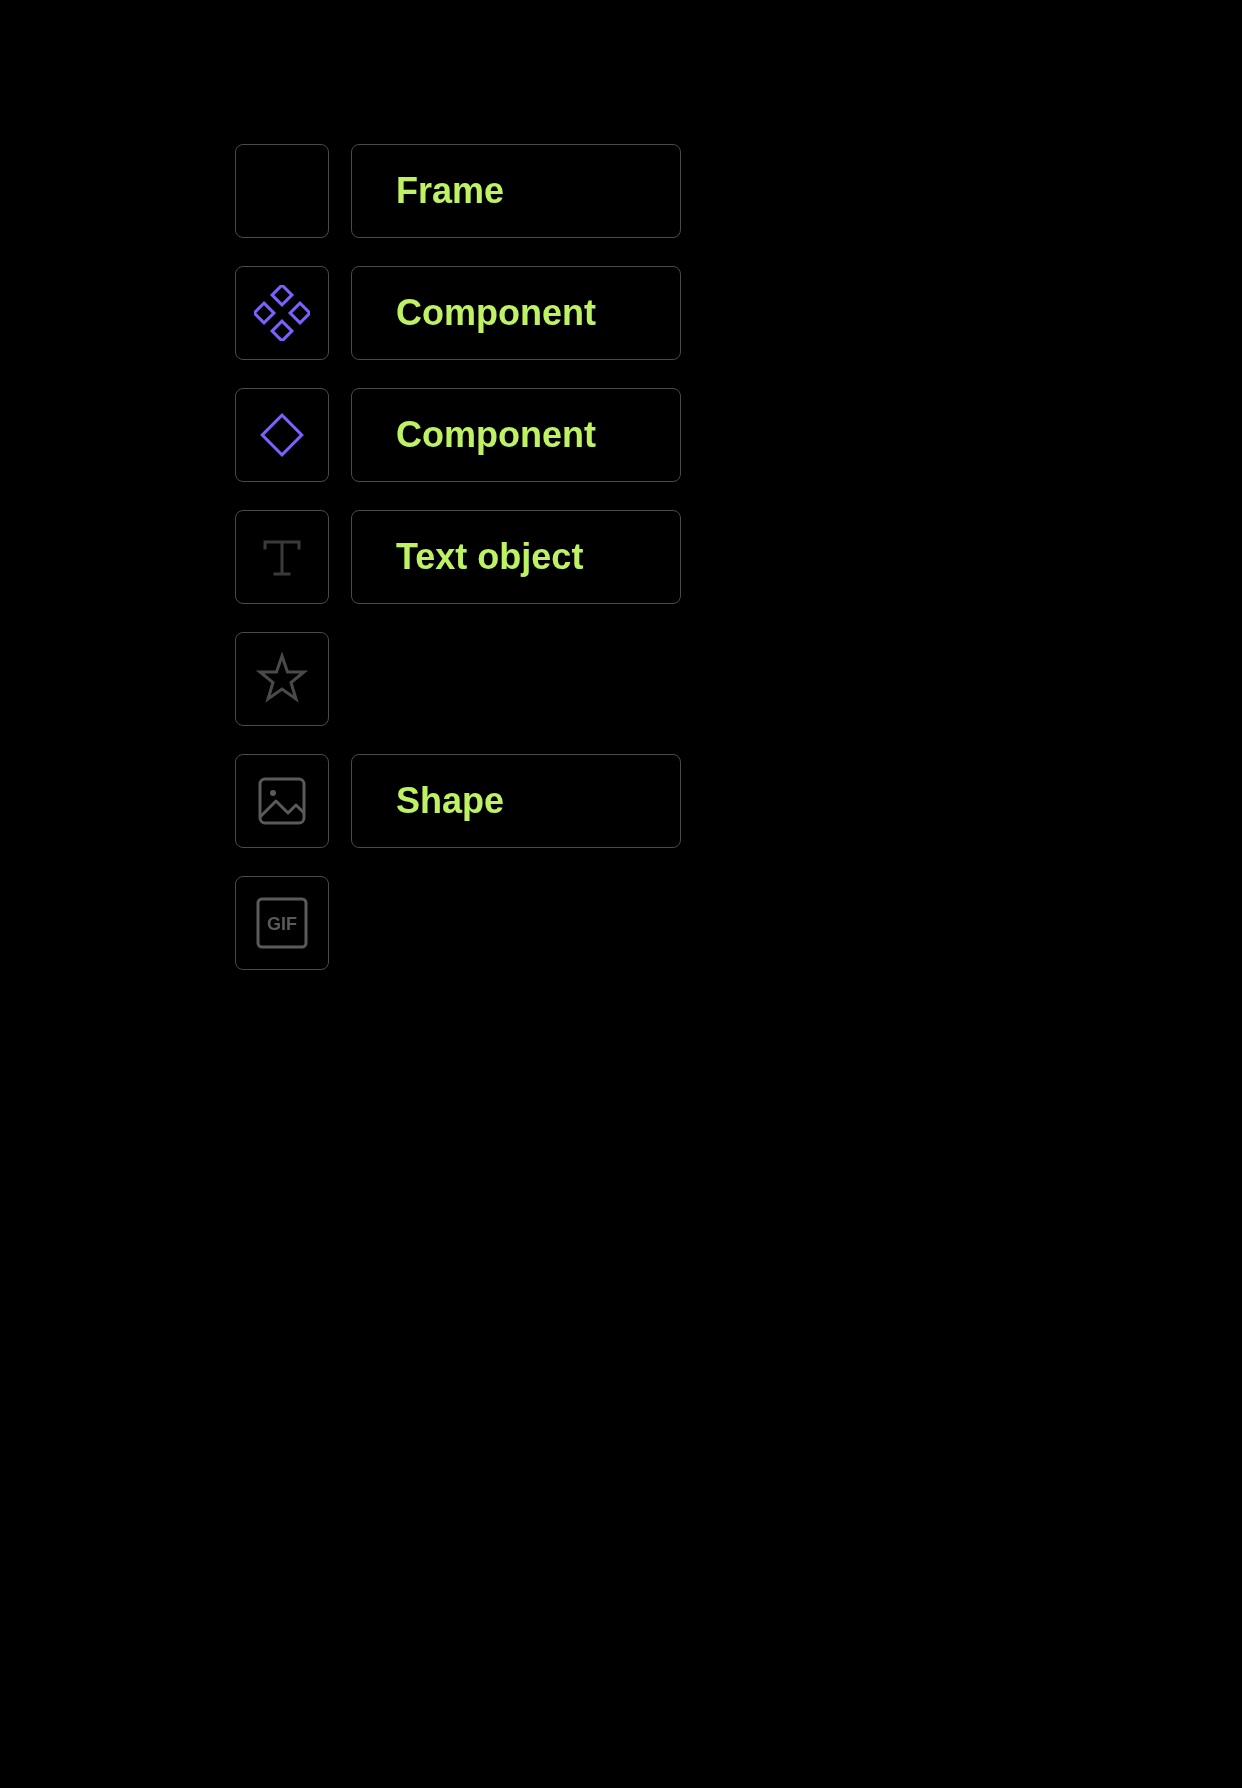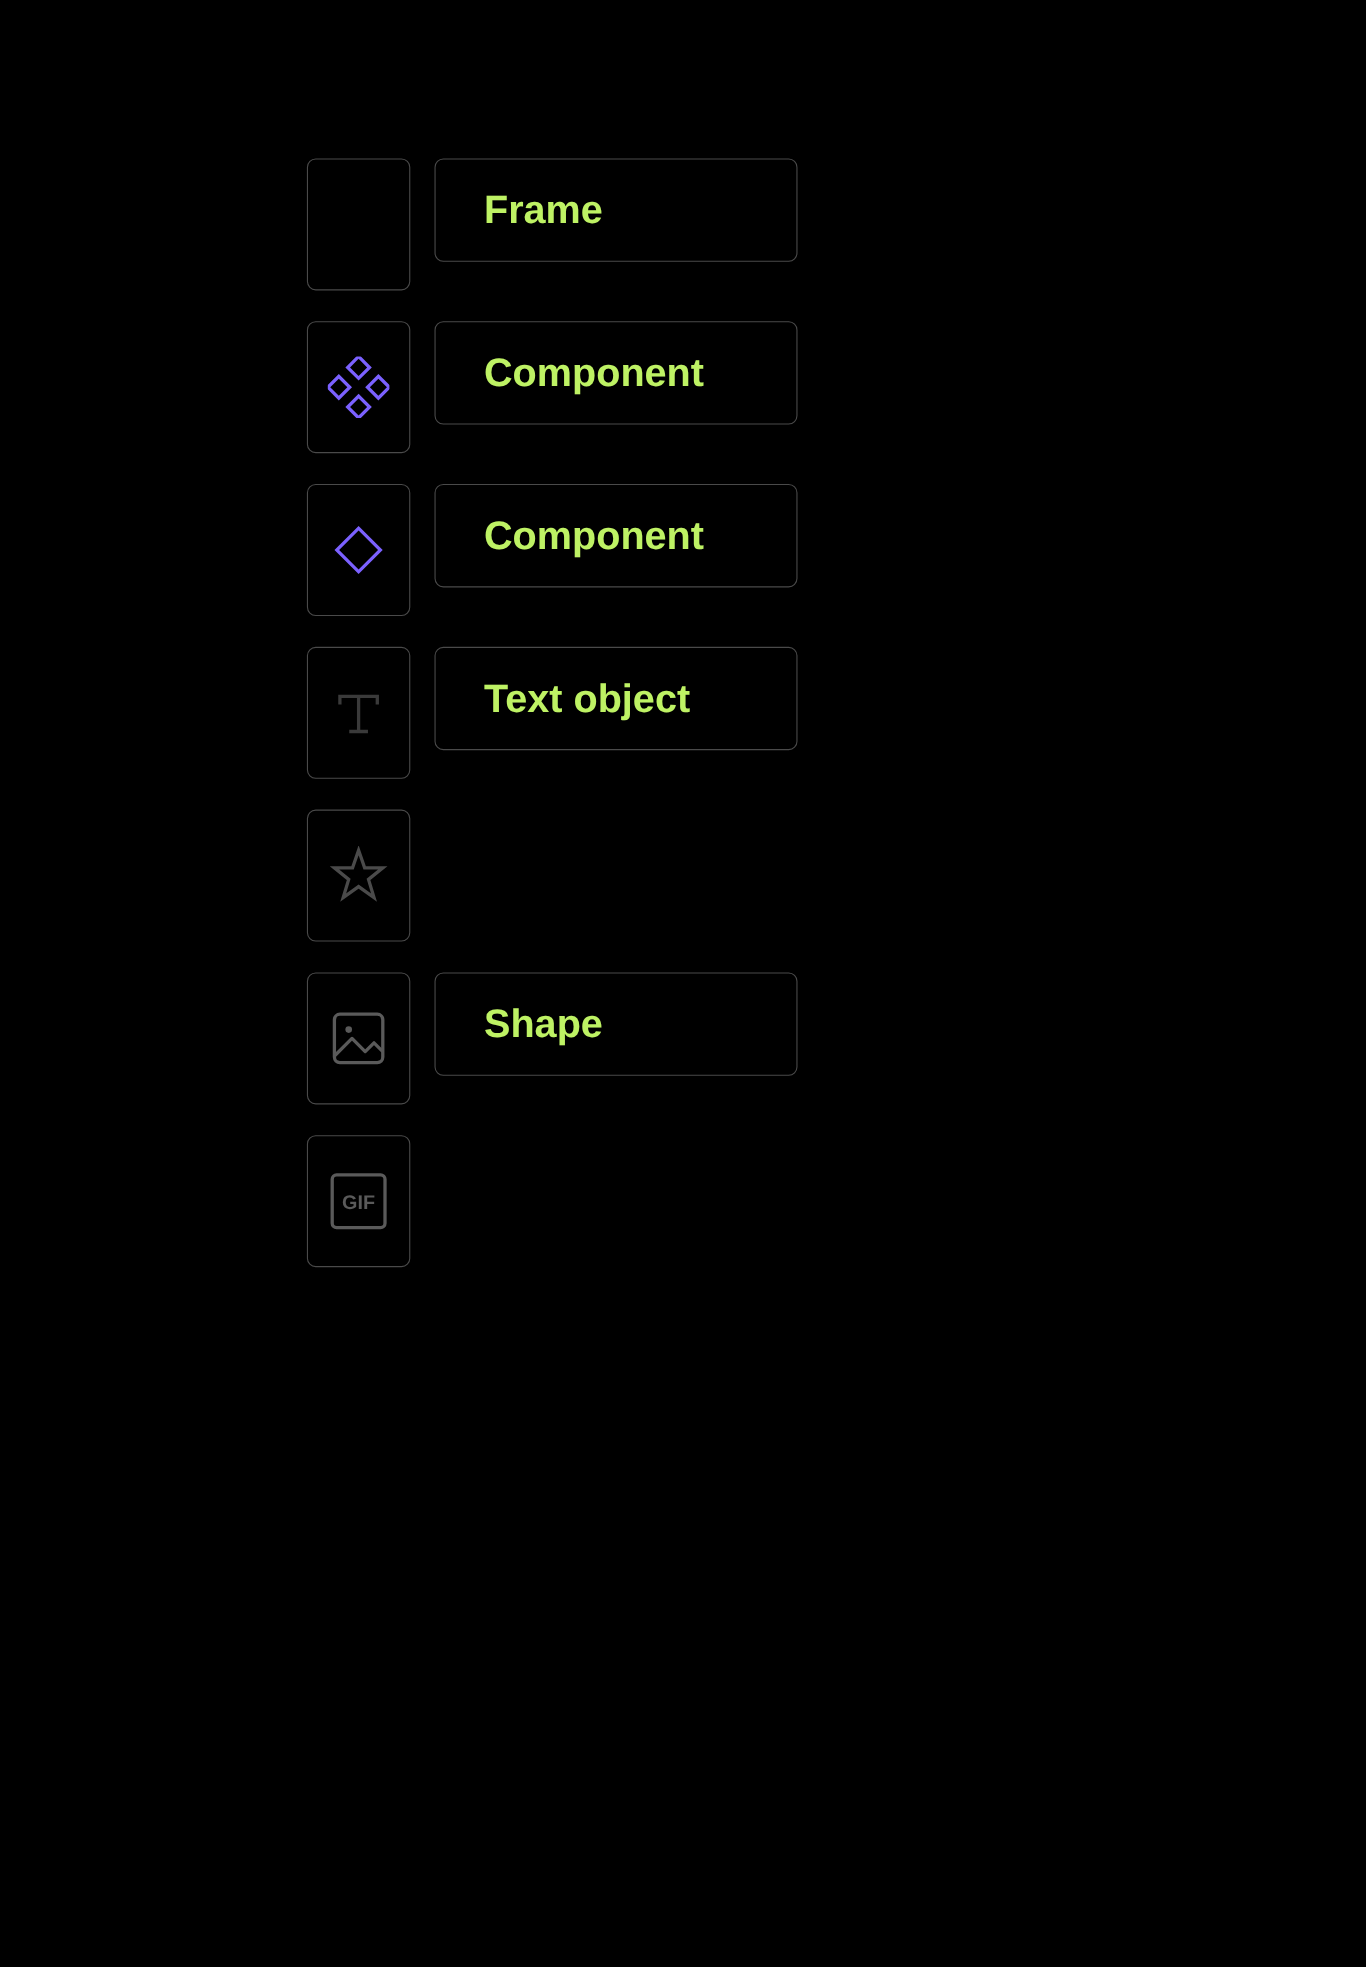--- a/index.html
+++ b/index.html
@@ -20,28 +20,27 @@
       flex-direction: column;
       gap: 28px;
     }
     .item-row {
       display: flex;
       gap: 22px;
       align-items: stretch;
     }
     .icon-box {
       width: 94px;
-      height: 120px;
+      height: 94px;
       border: 1px solid #4a4a4a;
       border-radius: 8px;
       display: flex;
       align-items: center;
       justify-content: center;
       flex-shrink: 0;
-      margin-left: 44px;
     }
     .label-box {
       width: 330px;
       height: 94px;
       border: 1px solid #4a4a4a;
       border-radius: 8px;
       display: flex;
       align-items: center;
       padding-left: 44px;
     }

